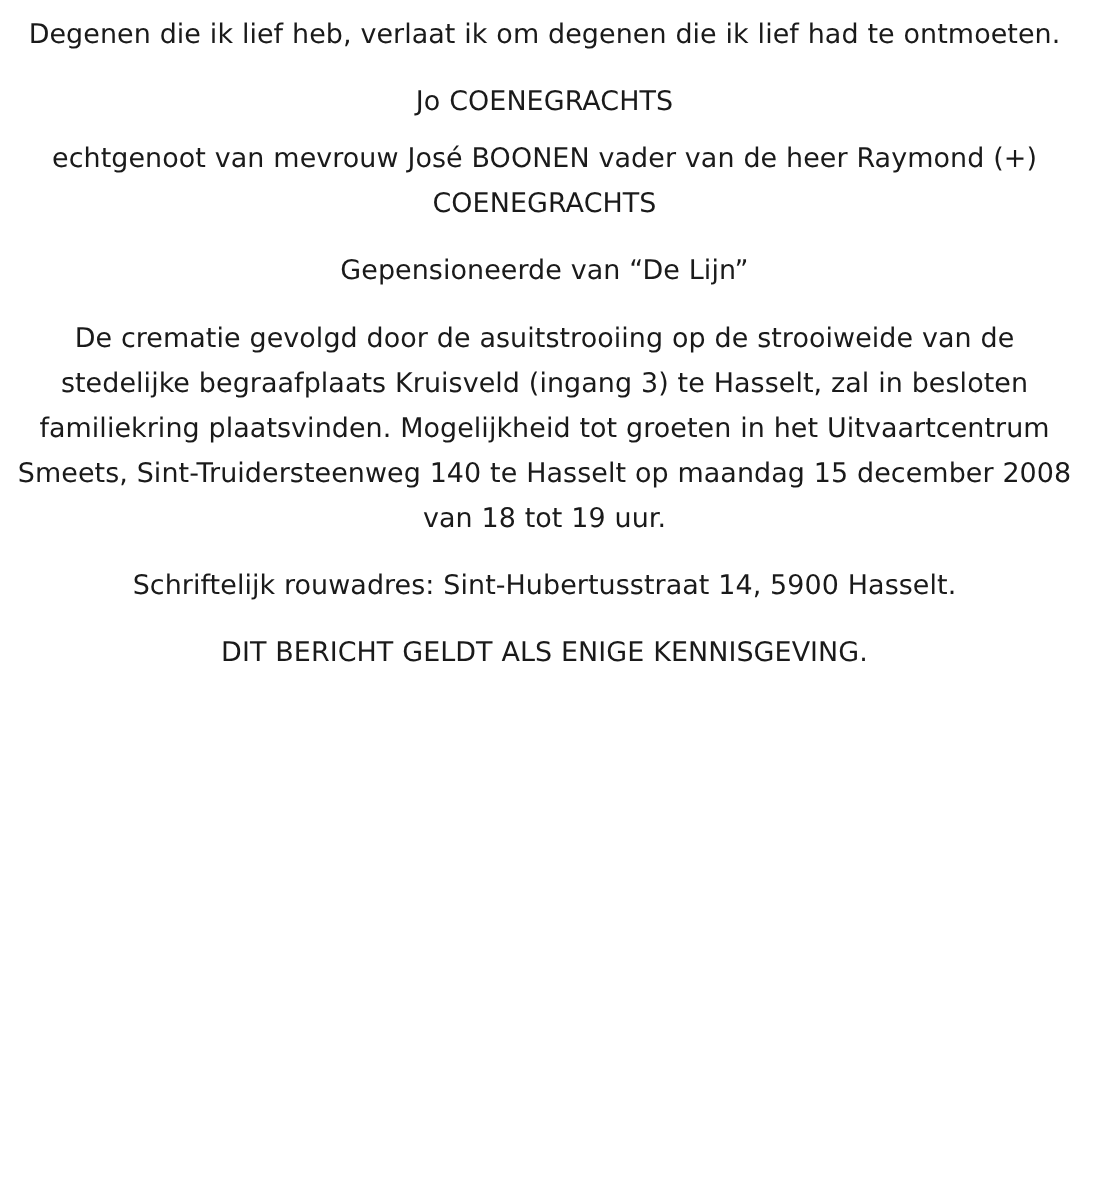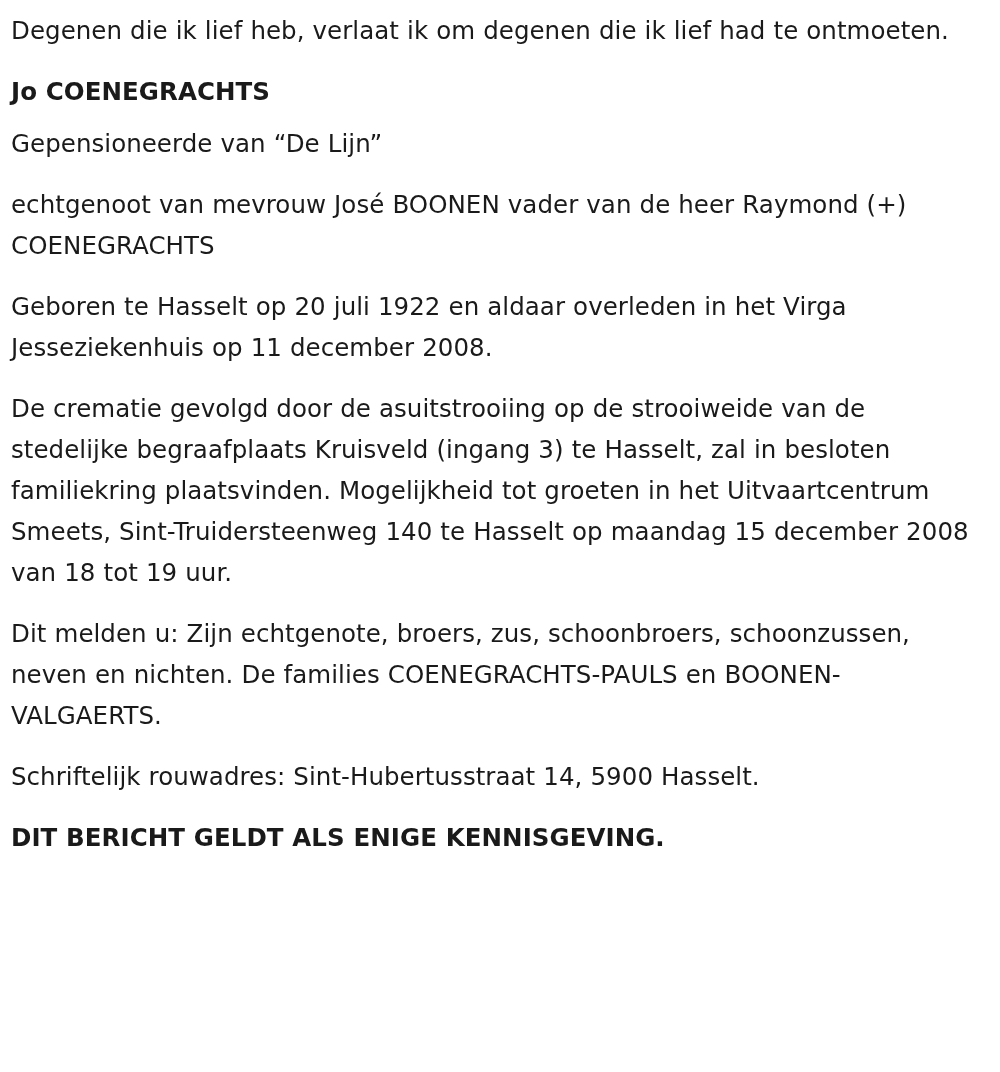--- a/index.html
+++ b/index.html
@@ -14,60 +14,58 @@
     overflow: hidden;
     font-family: "DejaVu Sans", "Liberation Sans", sans-serif;
     color: #1a1a1a;
     -webkit-font-smoothing: antialiased;
   }
   #announcement {
     box-sizing: border-box;
     width: 1000px;
     height: 1044px;
     padding: 10px 14px 0 11px;
+    text-align: center;
   }
   .para {
     font-size: 24.5px;
     line-height: 41px;
     letter-spacing: 0.05px;
     margin: 0 0 20px 0;
     max-width: 968px;
     word-spacing: 0.2px;
   }
   .para:last-child {
     margin-bottom: 0;
-    font-weight: bold;
   }
   .para.name {
-    font-weight: bold;
+    font-weight: normal;
     font-size: 24.5px;
     line-height: 41px;
     margin-bottom: 11px;
   }
   .para.lead {
     margin-bottom: 11px;
   }
 </style>
 </head>
 <body>
 
 <div id="announcement">
 
   <p class="para">Degenen die ik lief heb, verlaat ik om degenen die ik lief had te ontmoeten.</p>
 
 
   <p class="para name">Jo COENEGRACHTS</p>
 
+  <p class="para">echtgenoot van mevrouw José BOONEN vader van de heer Raymond (+) COENEGRACHTS</p>
+
   <p class="para">Gepensioneerde van “De Lijn”</p>
 
-  <p class="para">echtgenoot van mevrouw José BOONEN vader van de heer Raymond (+) COENEGRACHTS</p>
-
-  <p class="para">Geboren te Hasselt op 20 juli 1922 en aldaar overleden in het Virga Jesseziekenhuis op 11 december 2008.</p>
 
   <p class="para">De crematie gevolgd door de asuitstrooiing op de strooiweide van de stedelijke begraafplaats Kruisveld (ingang 3) te Hasselt, zal in besloten familiekring plaatsvinden. Mogelijkheid tot groeten in het Uitvaartcentrum Smeets, Sint-Truidersteenweg 140 te Hasselt op maandag 15 december 2008 van 18 tot 19 uur.</p>
 
-  <p class="para">Dit melden u: Zijn echtgenote, broers, zus, schoonbroers, schoonzussen, neven en nichten. De families COENEGRACHTS-PAULS en BOONEN-VALGAERTS.</p>
 
   <p class="para">Schriftelijk rouwadres: Sint-Hubertusstraat 14, 5900 Hasselt.</p>
 
   <p class="para">DIT BERICHT GELDT ALS ENIGE KENNISGEVING.</p>
 
 </div>
 
 </body></html>

